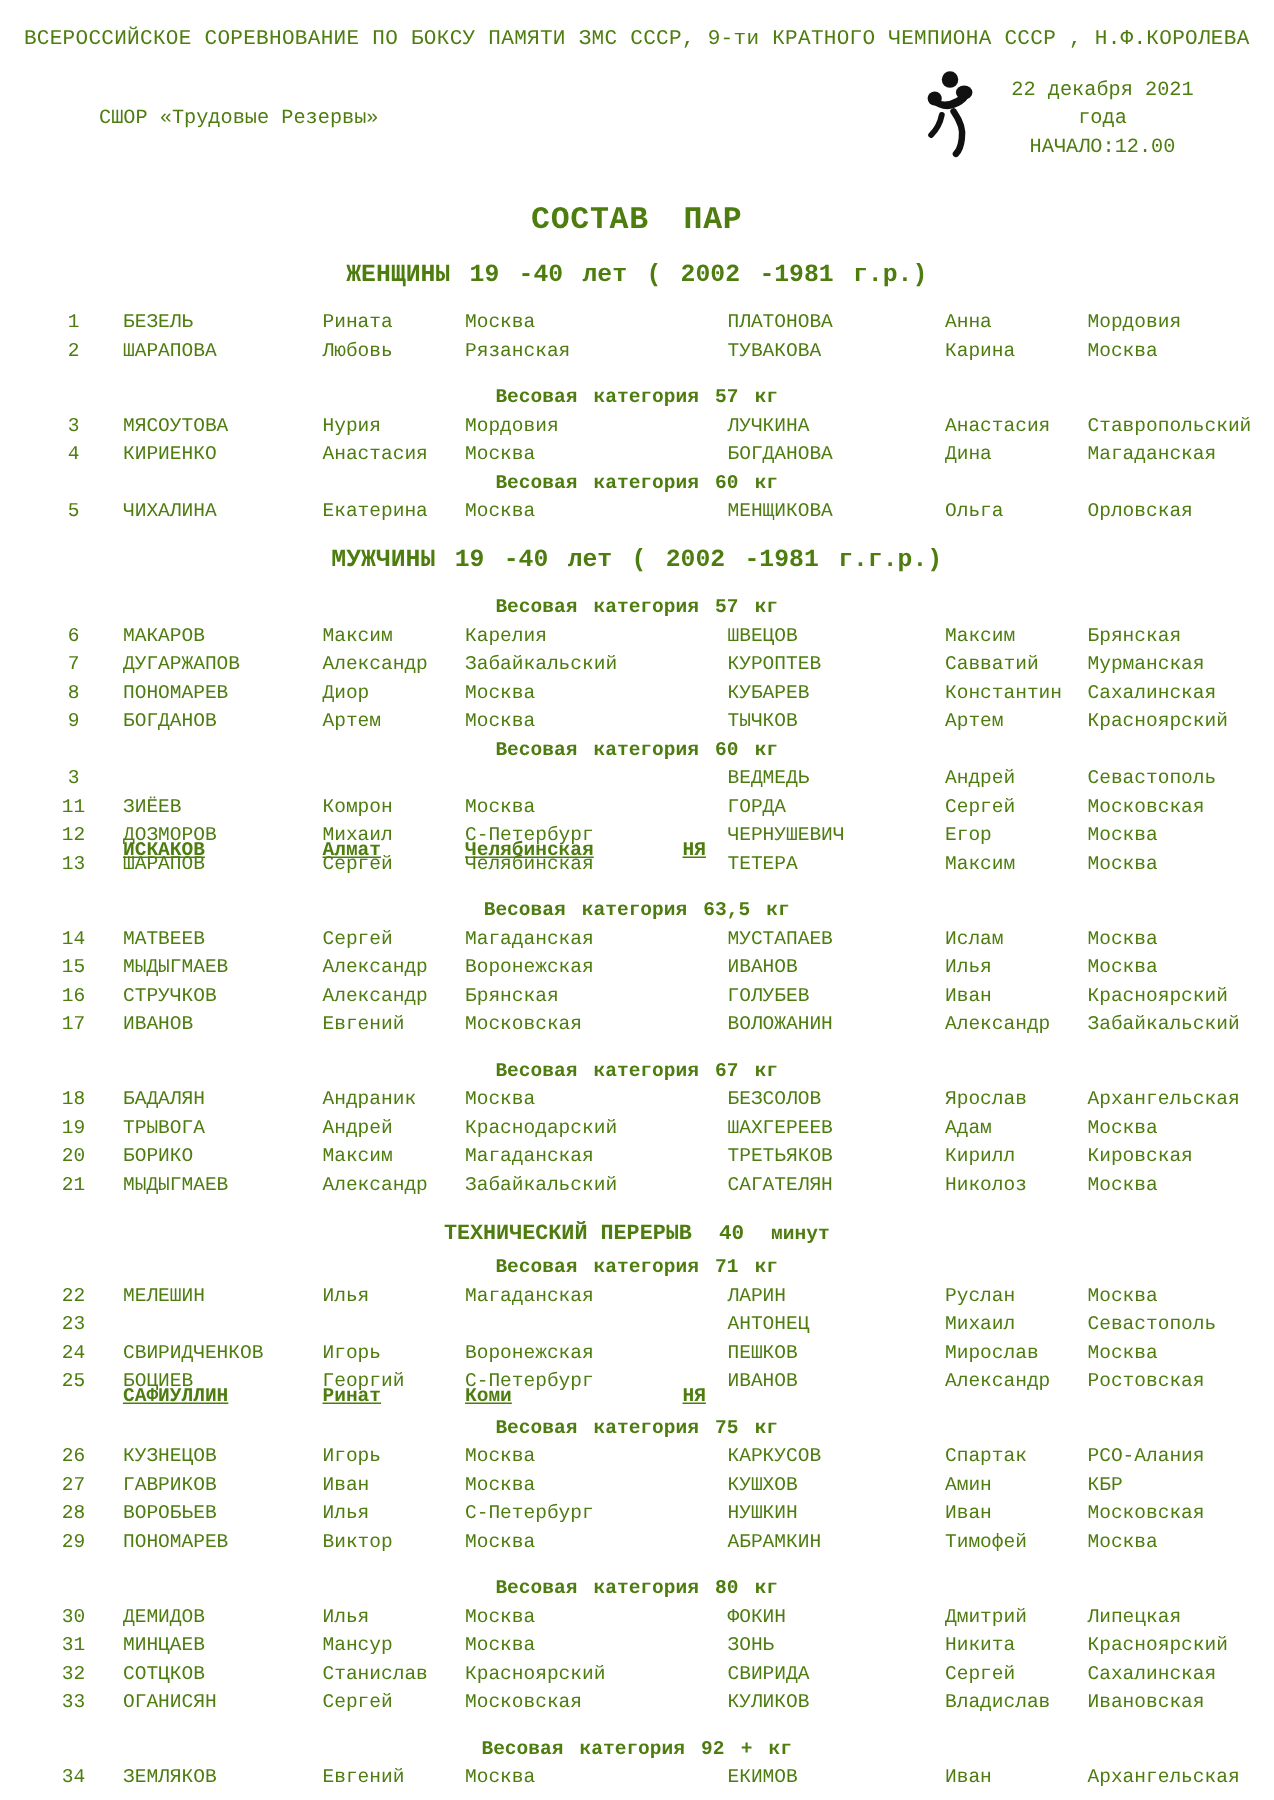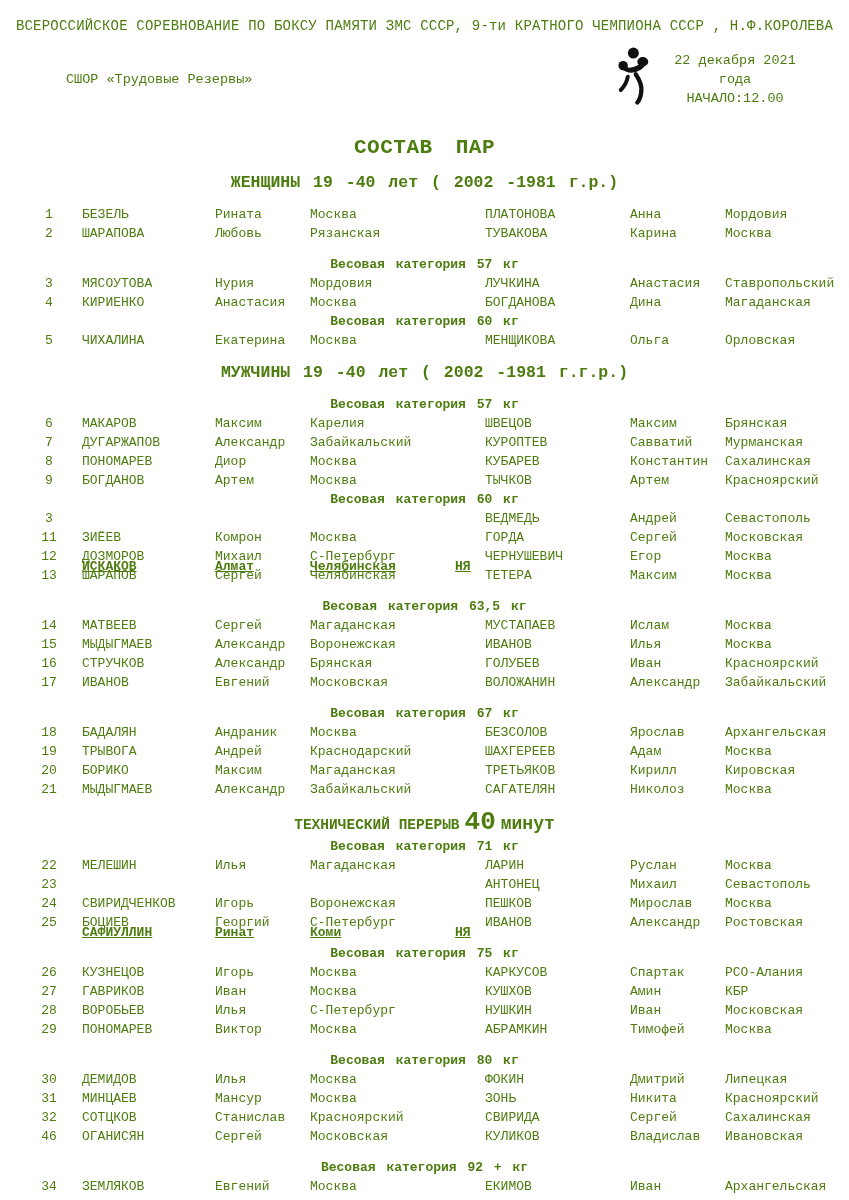--- a/index.html
+++ b/index.html
@@ -10,22 +10,22 @@
   .top-title{ text-align:center; padding-top:16px; font-size:14px; line-height:21px; letter-spacing:.2px; }
   .meta-row{ display:flex; align-items:center; margin-top:6px; height:72px; padding:0 40px 0 66px; }
   .org{ flex:1; font-size:13.5px; }
   .icon-wrap{ width:60px; display:flex; justify-content:center; }
   .date-block{ width:148px; font-size:13.5px; line-height:19px; text-align:center; }
   .doc-title{ text-align:center; font-weight:700; font-size:21px; line-height:25px; word-spacing:10px; letter-spacing:.5px; margin-top:20px; }
   .group-heading{ text-align:center; font-weight:700; font-size:16.5px; line-height:19px; margin:13px 12px; word-spacing:3px; }
   .category{ text-align:center; font-weight:700; font-size:13px; line-height:19px; word-spacing:3px; }
   .category.gap{ margin-top:12px; }
   .break-line{ text-align:center; font-weight:700; font-size:14.5px; line-height:21px; margin:13px 0 1px; }
-  .bl-big{ font-size:26px; margin:0 5px; }
-  .bl-suffix{ font-size:18px; }
+  .bl-big{ font-size:14px; margin:0 18px; }
+  .bl-suffix{ font-size:13px; }
   .row{
     display:grid; grid-template-columns:52px 133px 95px 145px 30px 145px 95px 1fr;
     padding-left:30px; font-size:13px; line-height:19px; height:19px; white-space:nowrap;
   }
   .c-num{ text-align:center; padding-right:14px; }
   .hl{ font-weight:700; text-decoration:underline;margin-top:48px; }
   svg .ink{ fill:#111; }
   svg .stroke{ fill:none; stroke:#111; stroke-linecap:round; }
 </style>
 </head>
@@ -384,21 +384,21 @@
         <div class="c-num">32</div>
         <div class="cell">СОТЦКОВ</div>
         <div class="cell">Станислав</div>
         <div class="cell">Красноярский</div>
         <div class="c-note"></div>
         <div class="cell">СВИРИДА</div>
         <div class="cell">Сергей</div>
         <div class="cell">Сахалинская</div>
       </div>
       <div class="row">
-        <div class="c-num">46</div>
+        <div class="c-num">33</div>
         <div class="cell">ОГАНИСЯН</div>
         <div class="cell">Сергей</div>
         <div class="cell">Московская</div>
         <div class="c-note"></div>
         <div class="cell">КУЛИКОВ</div>
         <div class="cell">Владислав</div>
         <div class="cell">Ивановская</div>
       </div>
       <div class="category gap">Весовая категория 92 + кг</div>
       <div class="row">

